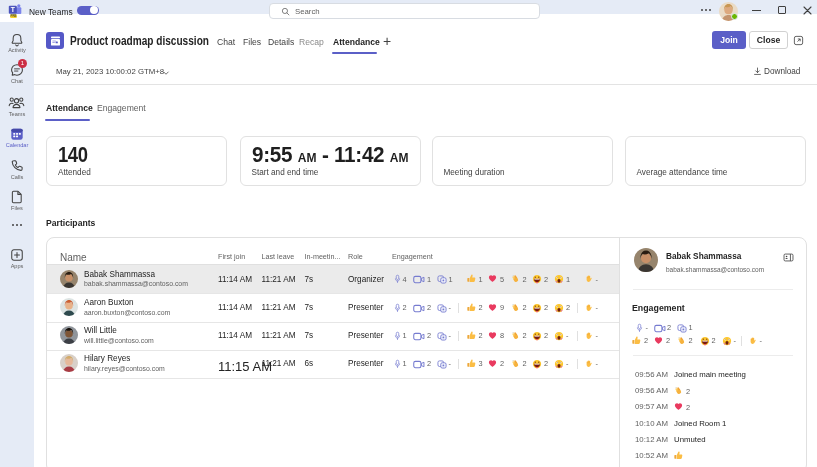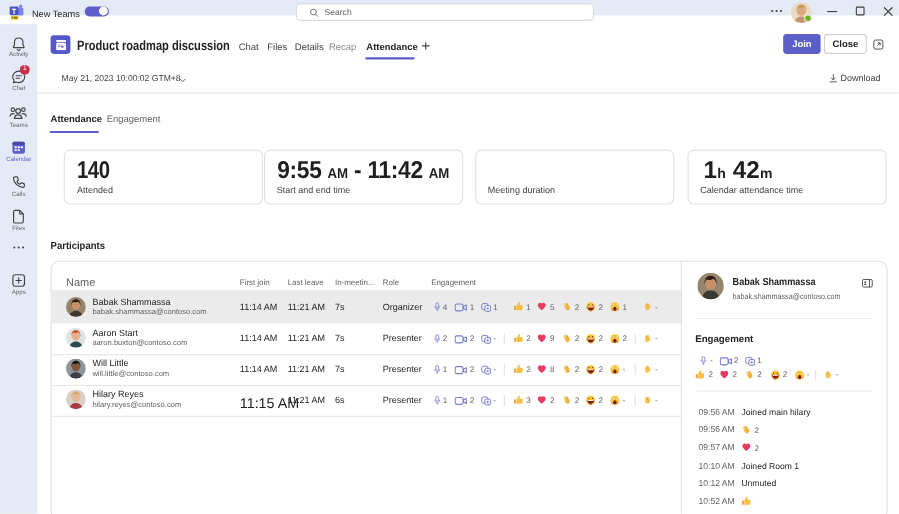--- a/index.html
+++ b/index.html
@@ -230,34 +230,33 @@
   </svg>
 <svg class="a" style="left:753px;top:67px" width="9" height="9">
     <use href="#dl"></use>
   </svg>
 <div class="a" style="left:764px;top:67px;font-size:8.2px;color:#424242">Download</div>
 
 <div class="a d" style="left:46px;top:103px;font-size:8.6px;font-weight:700">Attendance</div>
 <div class="a" style="left:45px;top:118.5px;width:45px;height:2px;border-radius:1px;background:#5b5fc7"></div>
 <div class="a g" style="left:97px;top:103px;font-size:8.6px">Engagement</div>
 
-<div class="card" style="left:58px">
+<div class="card" style="left:46px">
  <div class="a num" style="left:11px;top:5px;transform:scaleX(.84)">140</div>
  <div class="a" style="left:11px;top:31px;font-size:8.2px;color:#424242">Attended</div>
 </div>
 <div class="card" style="left:239.5px">
  <div class="a num" style="left:11px;top:5px;transform:scaleX(.94);letter-spacing:-.3px">9:55 <span class="nsm">AM</span> - 11:42 <span class="nsm">AM</span></div>
  <div class="a" style="left:11px;top:31px;font-size:8.2px;color:#424242">Start and end time</div>
 </div>
 <div class="card" style="left:431.5px">
  <div class="a" style="left:11px;top:31px;font-size:8.2px;color:#424242">Meeting duration</div>
 </div>
 <div class="card" style="left:624.5px">
- <div class="a num" style="left:11px;top:5px;letter-spacing:.2px;left:14px">1<span class="nsm">h</span> 42<span class="nsm">m</span></div>
- <div class="a" style="left:11px;top:31px;font-size:8.2px;color:#424242">Calendar attendance time</div>
+ <div class="a" style="left:11px;top:31px;font-size:8.2px;color:#424242">Average attendance time</div>
 </div>
 
 <div class="a d" style="left:46px;top:216.5px;font-size:9.4px;font-weight:700;transform:scaleX(.92);transform-origin:left">Participants</div>
 
 <div class="a" style="left:46px;top:237px;width:761px;height:236px;background:#fff;border:1px solid #e0e0e0;border-radius:8px"></div>
 <div class="a" style="left:619px;top:238px;width:1px;height:229px;background:#e0e0e0"></div>
 
 <div id="thead">
 <div class="a" style="left:60px;top:251.5px;font-size:10px;color:#616161">Name</div>
 <div class="a" style="left:218px;top:251.5px;font-size:7.2px;color:#616161">First join</div>
@@ -331,21 +330,21 @@
           <circle cx="9" cy="9" r="9"></circle>
         </clipPath>
       </defs>
       <g clip-path="url(#av1)">
         <rect width="18" height="18" fill="#dde4e3"></rect>
         <path d="M2.8 19c.4-4.3 2.8-6.6 6.2-6.6s5.8 2.3 6.2 6.6z" fill="#2e4a4e"></path>
         <circle cx="9" cy="7.7" r="3.8" fill="#e8b289"></circle>
         <path d="M4.9 8.1C4.5 4.3 6.4 2 9 2s4.5 2.3 4.1 6.1c-.4-2.3-1-3.4-2.1-4.1-1.5 1-3.4 1.1-4.7.5-.8.7-1.2 1.6-1.4 3.6z" fill="#cb5f33"></path>
       </g>
     </svg>
-<div class="a d" style="left:84px;top:298.3px;font-size:8.2px">Aaron Start</div>
+<div class="a d" style="left:84px;top:298.3px;font-size:8.2px">Aaron Buxton</div>
 <div class="a" style="left:84px;top:308.6px;font-size:6.9px;color:#616161">aaron.buxton@contoso.com</div>
 <div class="a d" style="left:218px;top:303.0px;font-size:8.2px">11:14 AM</div>
 <div class="a d" style="left:261.5px;top:303.0px;font-size:8.2px">11:21 AM</div>
 <div class="a d" style="left:304.5px;top:303.0px;font-size:8.2px">7s</div>
 <div class="a d" style="left:348px;top:303.0px;font-size:8.2px">Presenter</div>
 <svg class="a" style="left:393px;top:302.6px" width="9" height="10">
       <use href="#mic"></use>
     </svg>
     <div class="a" style="left:402.5px;top:303.4px;font-size:7.4px;color:#616161">2</div>
 <svg class="a" style="left:413px;top:303.6px" width="12" height="9">
@@ -553,21 +552,21 @@
       <use href="#wow"></use>
     </svg>
     <div class="a" style="left:733.5px;top:336.3px;font-size:7.4px;color:#616161">-</div>
 <div class="sep" style="left:741px;top:335.5px"></div>
 <svg class="a" style="left:749px;top:335.7px" width="8" height="9">
       <use href="#hand"></use>
     </svg>
     <div class="a" style="left:759.5px;top:336.3px;font-size:7.4px;color:#616161">-</div>
 <div class="a" style="left:633px;top:355px;width:160px;height:1px;background:#ececec"></div>
 <div class="a tl-t" style="left:635px;top:369.8px">09:56 AM</div>
-<div class="a tl-e" style="left:674px;top:369.8px">Joined main hilary</div>
+<div class="a tl-e" style="left:674px;top:369.8px">Joined main meeting</div>
 <div class="a tl-t" style="left:635px;top:386.1px">09:56 AM</div>
 <svg class="a" style="left:674px;top:385.5px" width="9" height="9">
       <use href="#clap"></use>
     </svg>
 <div class="a" style="left:686px;top:386.5px;font-size:7.4px;color:#616161">2</div>
 <div class="a tl-t" style="left:635px;top:402.4px">09:57 AM</div>
 <svg class="a" style="left:674px;top:401.8px" width="9" height="9">
       <use href="#heart"></use>
     </svg>
 <div class="a" style="left:686px;top:402.8px;font-size:7.4px;color:#616161">2</div>

